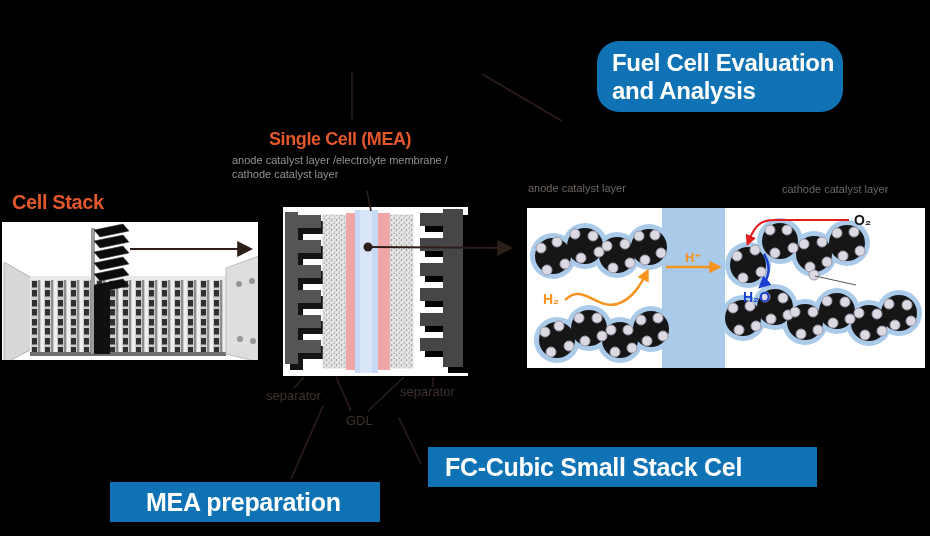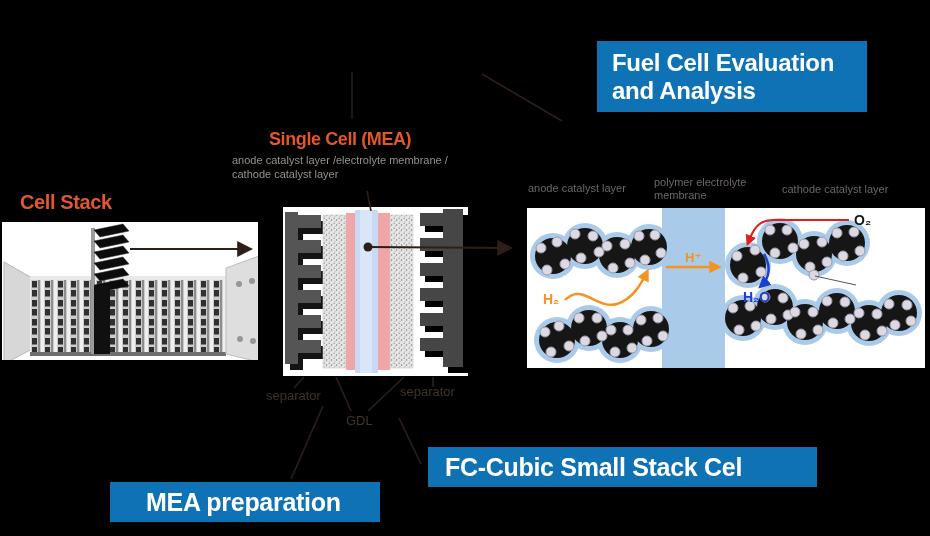--- a/index.html
+++ b/index.html
@@ -16,45 +16,43 @@
   .illus{position:absolute;background:#fff;}
   .overlay{position:absolute;left:0;top:0;pointer-events:none;}
   svg{display:block;}
 </style>
 </head>
 <body>
 
 <div id="canvas">
 
 
-  <div class="bluebox" style="left:597px;top:41px;width:270px;height:71px;">
+  <div class="bluebox" style="left:597px;top:41px;width:246px;height:71px;border-radius:22px;">
     <span class="bt" style="padding-left:15px;font-size:24px;">Fuel Cell Evaluation
 and Analysis</span>
   </div>
 
   <div class="bluebox" style="left:110px;top:482px;width:250px;height:40px;padding-left:20px;">
     <span class="bt" style="padding-left:16px;font-size:25px;">MEA preparation</span>
   </div>
 
   <div class="bluebox" style="left:428px;top:447px;width:389px;height:40px;">
     <span class="bt" style="padding-left:17px;font-size:25px;">FC-Cubic Small Stack Cel</span>
   </div>
 
 
-  <div class="orange-title" style="left:20px;top:191px;font-size:20px;">Cell Stack</div>
+  <div class="orange-title" style="left:12px;top:191px;font-size:20px;">Cell Stack</div>
 
   <div class="orange-title" style="left:269px;top:129px;font-size:18px;">Single Cell (MEA)</div>
 
 
   <div class="gray-caption" style="left:232px;top:153px;">anode catalyst layer /electrolyte membrane /
 cathode catalyst layer</div>
 
   <div class="layer-label" style="left:528px;top:182px;">anode catalyst layer</div>
-  <div class="layer-label" style="left:654px;top:176px;">polymer electrolyte
-membrane</div>
   <div class="layer-label" style="left:782px;top:183px;">cathode catalyst layer</div>
 
   <div class="part-label" style="left:266px;top:388px;">separator</div>
   <div class="part-label" style="left:346px;top:413px;">GDL</div>
   <div class="part-label" style="left:400px;top:384px;">separator</div>
 
   <div class="pt-label" style="left:861px;top:266px;">platinum
 catalyst</div>
 
   <div class="illus" style="left:2px;top:222px;width:256px;height:138px;">

